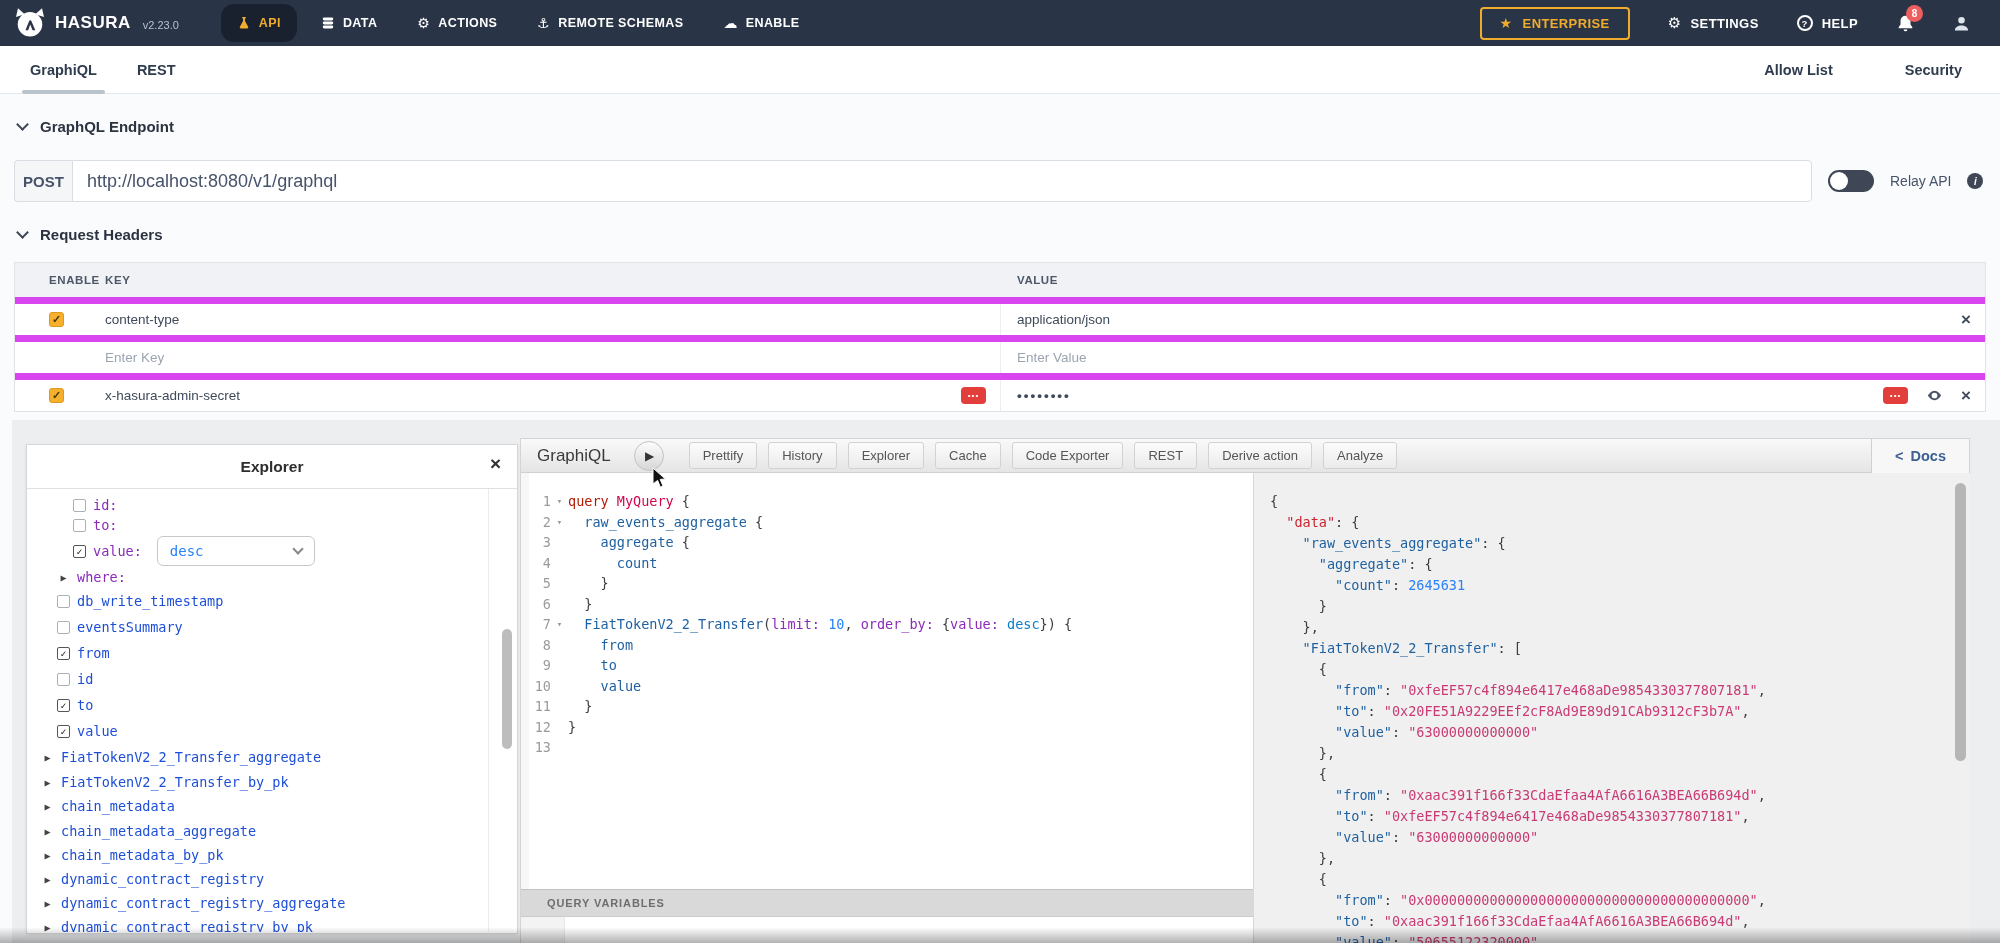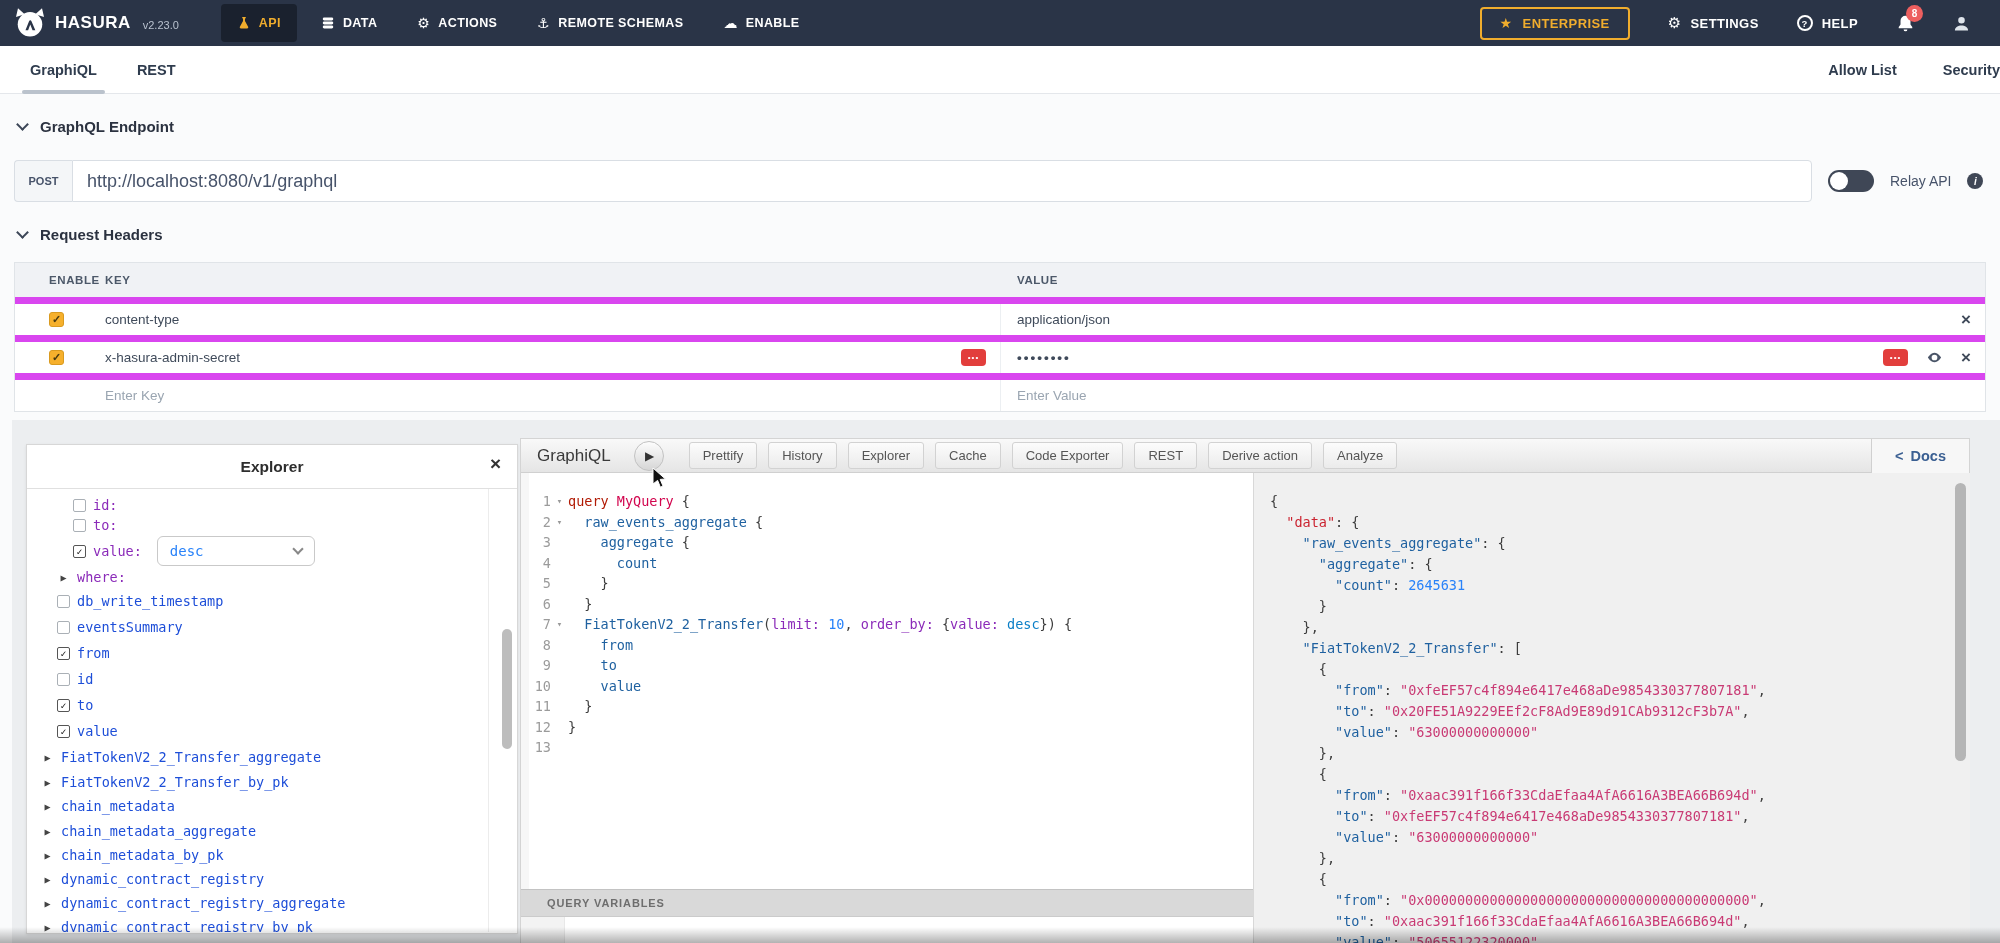--- a/index.html
+++ b/index.html
@@ -7,21 +7,21 @@
 body{font-family:"Liberation Sans",sans-serif;overflow:hidden;position:relative;background:#fff}
 .app{position:absolute;left:0;top:0;width:2000px;height:943px;background:#fafbfc;overflow:hidden}
 
 
 .navbar{position:absolute;left:0;top:0;width:2000px;height:46px;background:#2a3447;display:flex;align-items:center}
 .brand{display:flex;align-items:center;margin-left:14px;gap:9px;cursor:pointer}
 .logo{width:32px;height:32px}
 .brand-name{color:#fff;font-weight:bold;font-size:17px;letter-spacing:.5px}
 .version{color:#b9c2cf;font-size:11px;margin-left:3px;margin-top:3px}
 .nav-items{display:flex;align-items:center;margin-left:42px;height:46px;gap:8px}
-.nav-item{display:flex;align-items:center;gap:8px;padding:0 16px;height:38px;border-radius:4px;color:#fff;font-weight:bold;font-size:12.5px;letter-spacing:.4px;cursor:pointer}
+.nav-item{display:flex;align-items:center;gap:8px;padding:0 16px;height:38px;border-radius:13px;color:#fff;font-weight:bold;font-size:12.5px;letter-spacing:.4px;cursor:pointer}
 .nav-item.active{background:#1a212e;color:#f0ad2d}
 .nav-icon{display:flex;align-items:center;font-size:14px;line-height:1}
 .nav-icon svg{width:14px;height:14px;fill:currentColor}
 .uni{font-family:"DejaVu Sans",sans-serif;font-size:14px}
 .nav-right{margin-left:auto;display:flex;align-items:center;gap:38px;margin-right:30px}
 .enterprise{display:flex;gap:10px;align-items:center;border:2px solid #f0ad2d;border-radius:4px;padding:7px 18px;color:#f0ad2d;font-weight:bold;font-size:13px;letter-spacing:.4px;cursor:pointer}
 .star{font-family:"DejaVu Sans",sans-serif;font-size:14px;line-height:1}
 .star::before{content:"★"}
 .nav-link{display:flex;align-items:center;gap:9px;color:#fff;font-weight:bold;font-size:13px;letter-spacing:.4px;cursor:pointer}
 .gear-glyph{font-family:"DejaVu Sans",sans-serif;font-size:15px;line-height:1}
@@ -32,31 +32,31 @@
 .bell-wrap svg{width:19px;height:19px;fill:#fff}
 .badge{position:absolute;top:-9px;right:-8px;min-width:17px;height:17px;border-radius:50%;background:#ed5f5f;color:#fff;font-size:10px;font-weight:bold;display:flex;align-items:center;justify-content:center}
 .user-btn{display:flex;cursor:pointer}
 .user-btn svg{width:17px;height:17px;fill:#dfe5ec}
 
 
 .tabbar{position:absolute;top:46px;left:0;width:2000px;height:48px;background:#fff;border-bottom:1px solid #e4e7eb;display:flex;align-items:center}
 .tabs{display:flex;gap:40px;margin-left:30px;height:48px;align-items:center}
 .tab{position:relative;font-size:14.5px;font-weight:bold;color:#2f3c4e;height:48px;display:flex;align-items:center;cursor:pointer}
 .tab.active::after{content:"";position:absolute;left:-8px;right:-8px;bottom:0;height:4px;background:#bac2cc;border-radius:2px}
-.tab-links{margin-left:auto;display:flex;gap:46px;}
+.tab-links{margin-left:auto;display:flex;gap:72px;margin-right:38px}
 .tab-link{font-weight:bold;font-size:14.5px;color:#2f3c4e;cursor:pointer}
 
 
 .content{position:absolute;top:94px;left:0;width:2000px;height:326px;background:#fafbfc}
 .section-head{position:absolute;display:flex;align-items:center;gap:13px;font-size:15px;font-weight:bold;color:#2b3240}
 .sh-endpoint{left:18px;top:24px}
 .sh-headers{left:18px;top:132px}
 .chev{width:9px;height:9px;border-left:2px solid #3c4657;border-bottom:2px solid #3c4657;transform:rotate(-45deg);margin-top:-5px}
 .endpoint-row{position:absolute;left:14px;top:66px;height:42px;display:flex}
-.method{width:58px;height:42px;border:1px solid #d9dee4;border-right:none;border-radius:4px 0 0 4px;background:#f4f6f8;display:flex;align-items:center;justify-content:center;font-weight:bold;font-size:11px;color:#47536a}
+.method{width:58px;height:42px;border:1px solid #d9dee4;border-right:none;border-radius:4px 0 0 4px;background:#f4f6f8;display:flex;align-items:center;justify-content:center;font-weight:bold;font-size:15px;color:#47536a}
 .url{width:1740px;height:42px;border:1px solid #d9dee4;border-radius:0 4px 4px 0;background:#fff;display:flex;align-items:center;padding-left:14px;font-size:18px;color:#47536a;cursor:text}
 .relay-cluster{position:absolute;left:1828px;top:66px;height:42px;display:flex;align-items:center;gap:16px}
 .toggle{width:46px;height:22px;background:#3f4756;border-radius:12px;position:relative;cursor:pointer}
 .knob{position:absolute;left:2px;top:2px;width:18px;height:18px;border-radius:50%;background:#fff}
 .relay-label{font-size:14px;color:#47536a}
 .info-dot{width:16px;height:16px;border-radius:50%;background:#3f4756;color:#fff;font-size:10px;font-weight:bold;display:flex;align-items:center;justify-content:center;font-style:italic}
 .info-dot::before{content:"i"}
 
 
 .htable{position:absolute;left:14px;top:168px;width:1972px;background:#fff;border:1px solid #e0e4e8}
@@ -273,49 +273,49 @@
             <span>content-type</span>
           </div>
           <div class="hcell c2">
             <span>application/json</span>
             <span class="cicons">
               <span class="xdel"></span>
             </span>
           </div>
         </div>
         <div class="hrow">
+          <div class="hcell c0"></div>
+          <div class="hcell c1">
+            <span class="ph">Enter Key</span>
+          </div>
+          <div class="hcell c2">
+            <span class="ph">Enter Value</span>
+          </div>
+        </div>
+        <div class="hrow">
           <div class="hcell c0">
             <span class="acheck"></span>
           </div>
           <div class="hcell c1">
             <span>x-hasura-admin-secret</span>
             <span class="cicons">
               <span class="redbadge"></span>
             </span>
           </div>
           <div class="hcell c2">
             <span class="masked">••••••••</span>
             <span class="cicons">
               <span class="redbadge"></span>
               <span class="eye">
                 <svg viewBox="0 0 16 16">
                   <path d="M8 3.5C4.4 3.5 1.8 8 1.8 8S4.4 12.5 8 12.5 14.2 8 14.2 8 11.6 3.5 8 3.5zm0 7.2A2.7 2.7 0 1 1 8 5.3a2.7 2.7 0 0 1 0 5.4z"></path>
                 </svg>
               </span>
               <span class="xdel"></span>
             </span>
-          </div>
-        </div>
-        <div class="hrow">
-          <div class="hcell c0"></div>
-          <div class="hcell c1">
-            <span class="ph">Enter Key</span>
-          </div>
-          <div class="hcell c2">
-            <span class="ph">Enter Value</span>
           </div>
         </div>
       </div>
   </div>
 
   <div class="gql-area">
 
     <div class="explorer-card">
       <div class="exp-head">
         <span>Explorer</span>

